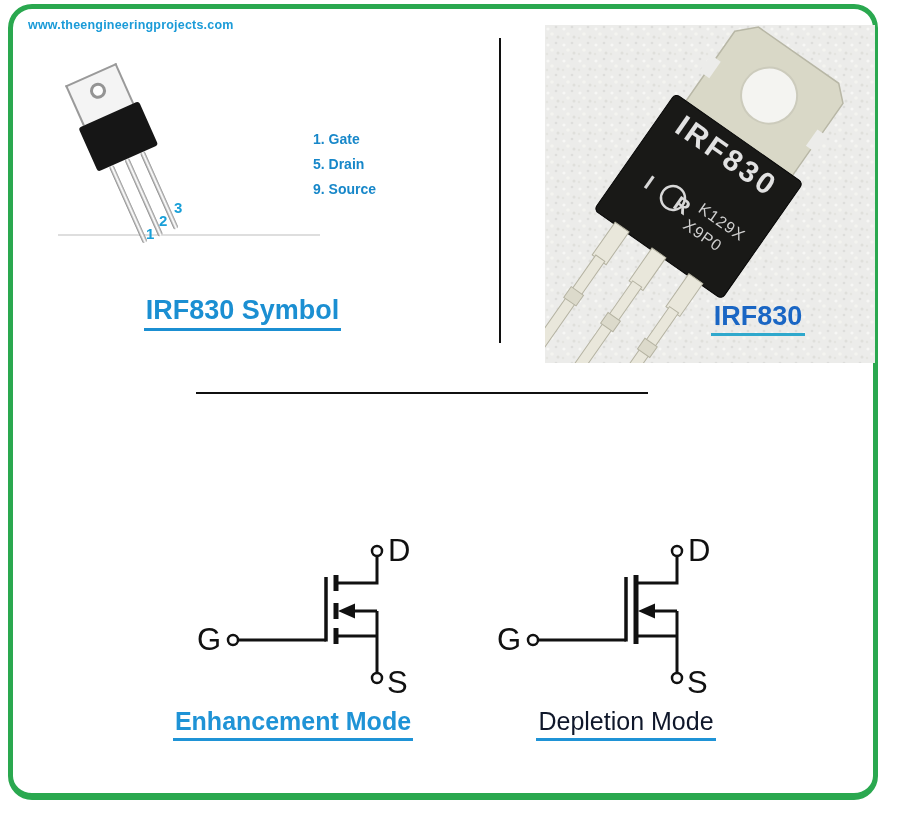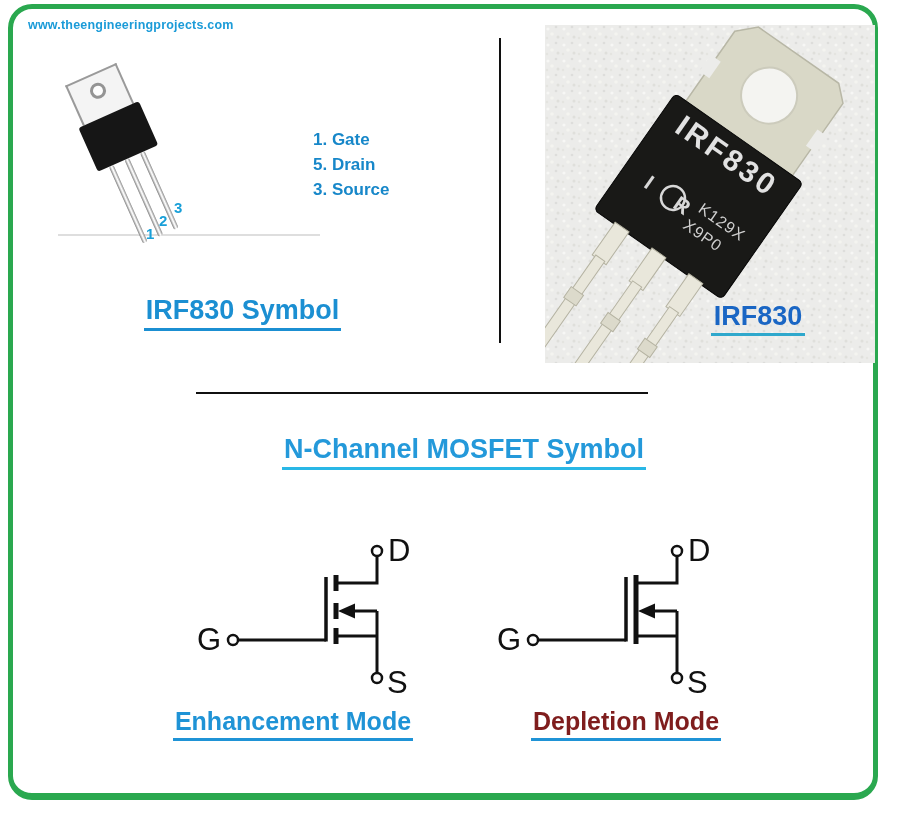--- a/index.html
+++ b/index.html
@@ -24,32 +24,32 @@
               border:3px solid #949494; }
   .pkg-body { position:relative; width:66px; height:48px; background:#161616; border-radius:3px; }
   .pkg-legs { display:flex; gap:12px; padding-left:12px; }
   .pkg-leg { width:5px; height:84px; border-radius:2px;
              background:linear-gradient(to right,#7d7d7d 0%,#ededed 40%,#ffffff 55%,#8a8a8a 100%); }
   .pin-num { position:absolute; font-size:15px; font-weight:bold; color:#189fd8; }
   .pin-num.n1 { left:96px; top:163px; }
   .pin-num.n2 { left:109px; top:150px; }
   .pin-num.n3 { left:124px; top:137px; }
 
-  .pin-list { position:absolute; left:313px; top:127px; font-size:17px; font-weight:bold;
+  .pin-list { position:absolute; left:313px; top:127px; font-size:14px; font-weight:bold;
               color:#1787c9; line-height:25px; }
 
   .caption-wrap { position:absolute; text-align:center; }
   .caption-wrap span { display:inline-block; padding:0 2px 2px 2px; }
   .pinout-title { left:60px; top:295px; width:365px; font-size:27px; font-weight:bold; color:#1b8fd2; }
   .pinout-title span { border-bottom:3px solid #1b8fd2; }
   .nchannel-title { left:264px; top:434px; width:400px; font-size:27px; font-weight:bold; color:#2499da; }
   .nchannel-title span { border-bottom:3px solid #29b7e6; }
   .mode-enh { left:143px; top:707px; width:300px; font-size:25px; font-weight:bold; color:#1f93d6; }
   .mode-enh span { border-bottom:3px solid #1f93d6; }
-  .mode-dep { left:476px; top:707px; width:300px; font-size:25px; font-weight:bold; color:#7f1d1d;text-align:center; }
+  .mode-dep { left:476px; top:707px; width:300px; font-size:25px; font-weight:normal; color:#0f172a;text-align:center; }
   .mode-dep span { border-bottom:3px solid #1f93d6; }
 
   .v-divider { position:absolute; left:499px; top:38px; width:2px; height:305px; background:#101010; }
   .h-divider { position:absolute; left:196px; top:392px; width:452px; height:2px; background:#101010; }
 
   
   .photo { position:absolute; left:545px; top:25px; width:330px; height:338px; overflow:hidden; }
   .photo-caption { position:absolute; left:110px; top:276px; width:206px; text-align:center;
                    font-size:27px; font-weight:bold; color:#1a66c4; }
   .photo-caption span { display:inline-block; padding:0 3px 1px 3px; border-bottom:3px solid #2fa8cc; }
@@ -82,21 +82,21 @@
       </div>
     </div>
     <div class="pin-num n1">1</div>
     <div class="pin-num n2">2</div>
     <div class="pin-num n3">3</div>
   </div>
 
   <div class="pin-list">
     <div>1. Gate</div>
     <div>5. Drain</div>
-    <div>3. Source</div>
+    <div>9. Source</div>
   </div>
 
   <div class="caption-wrap pinout-title">
     <span>IRF830 Symbol</span>
   </div>
 
   <div class="v-divider"></div>
 
   <div class="photo">
     <svg width="330" height="338" viewBox="0 0 330 338">
@@ -135,23 +135,20 @@
         </g>
       </g>
     </svg>
     <div class="photo-caption">
       <span>IRF830</span>
     </div>
   </div>
 
   <div class="h-divider"></div>
 
-  <div class="caption-wrap nchannel-title">
-    <span>N-Channel MOSFET Symbol</span>
-  </div>
 
   <svg class="symbol-svg sym-enh" viewBox="0 0 240 180">
     <text class="sym-label" x="29" y="125" text-anchor="middle">G</text>
     <circle cx="53" cy="115" r="5" fill="#fff" stroke="#111" stroke-width="2.5"></circle>
     <line x1="58" y1="115" x2="146" y2="115" stroke="#111" stroke-width="3"></line>
     <line x1="146" y1="52" x2="146" y2="116.5" stroke="#111" stroke-width="3.5"></line>
     <g stroke="#111" stroke-width="5">
       <line x1="156" y1="50" x2="156" y2="66"></line>
       <line x1="156" y1="78" x2="156" y2="94"></line>
       <line x1="156" y1="103" x2="156" y2="119"></line>

